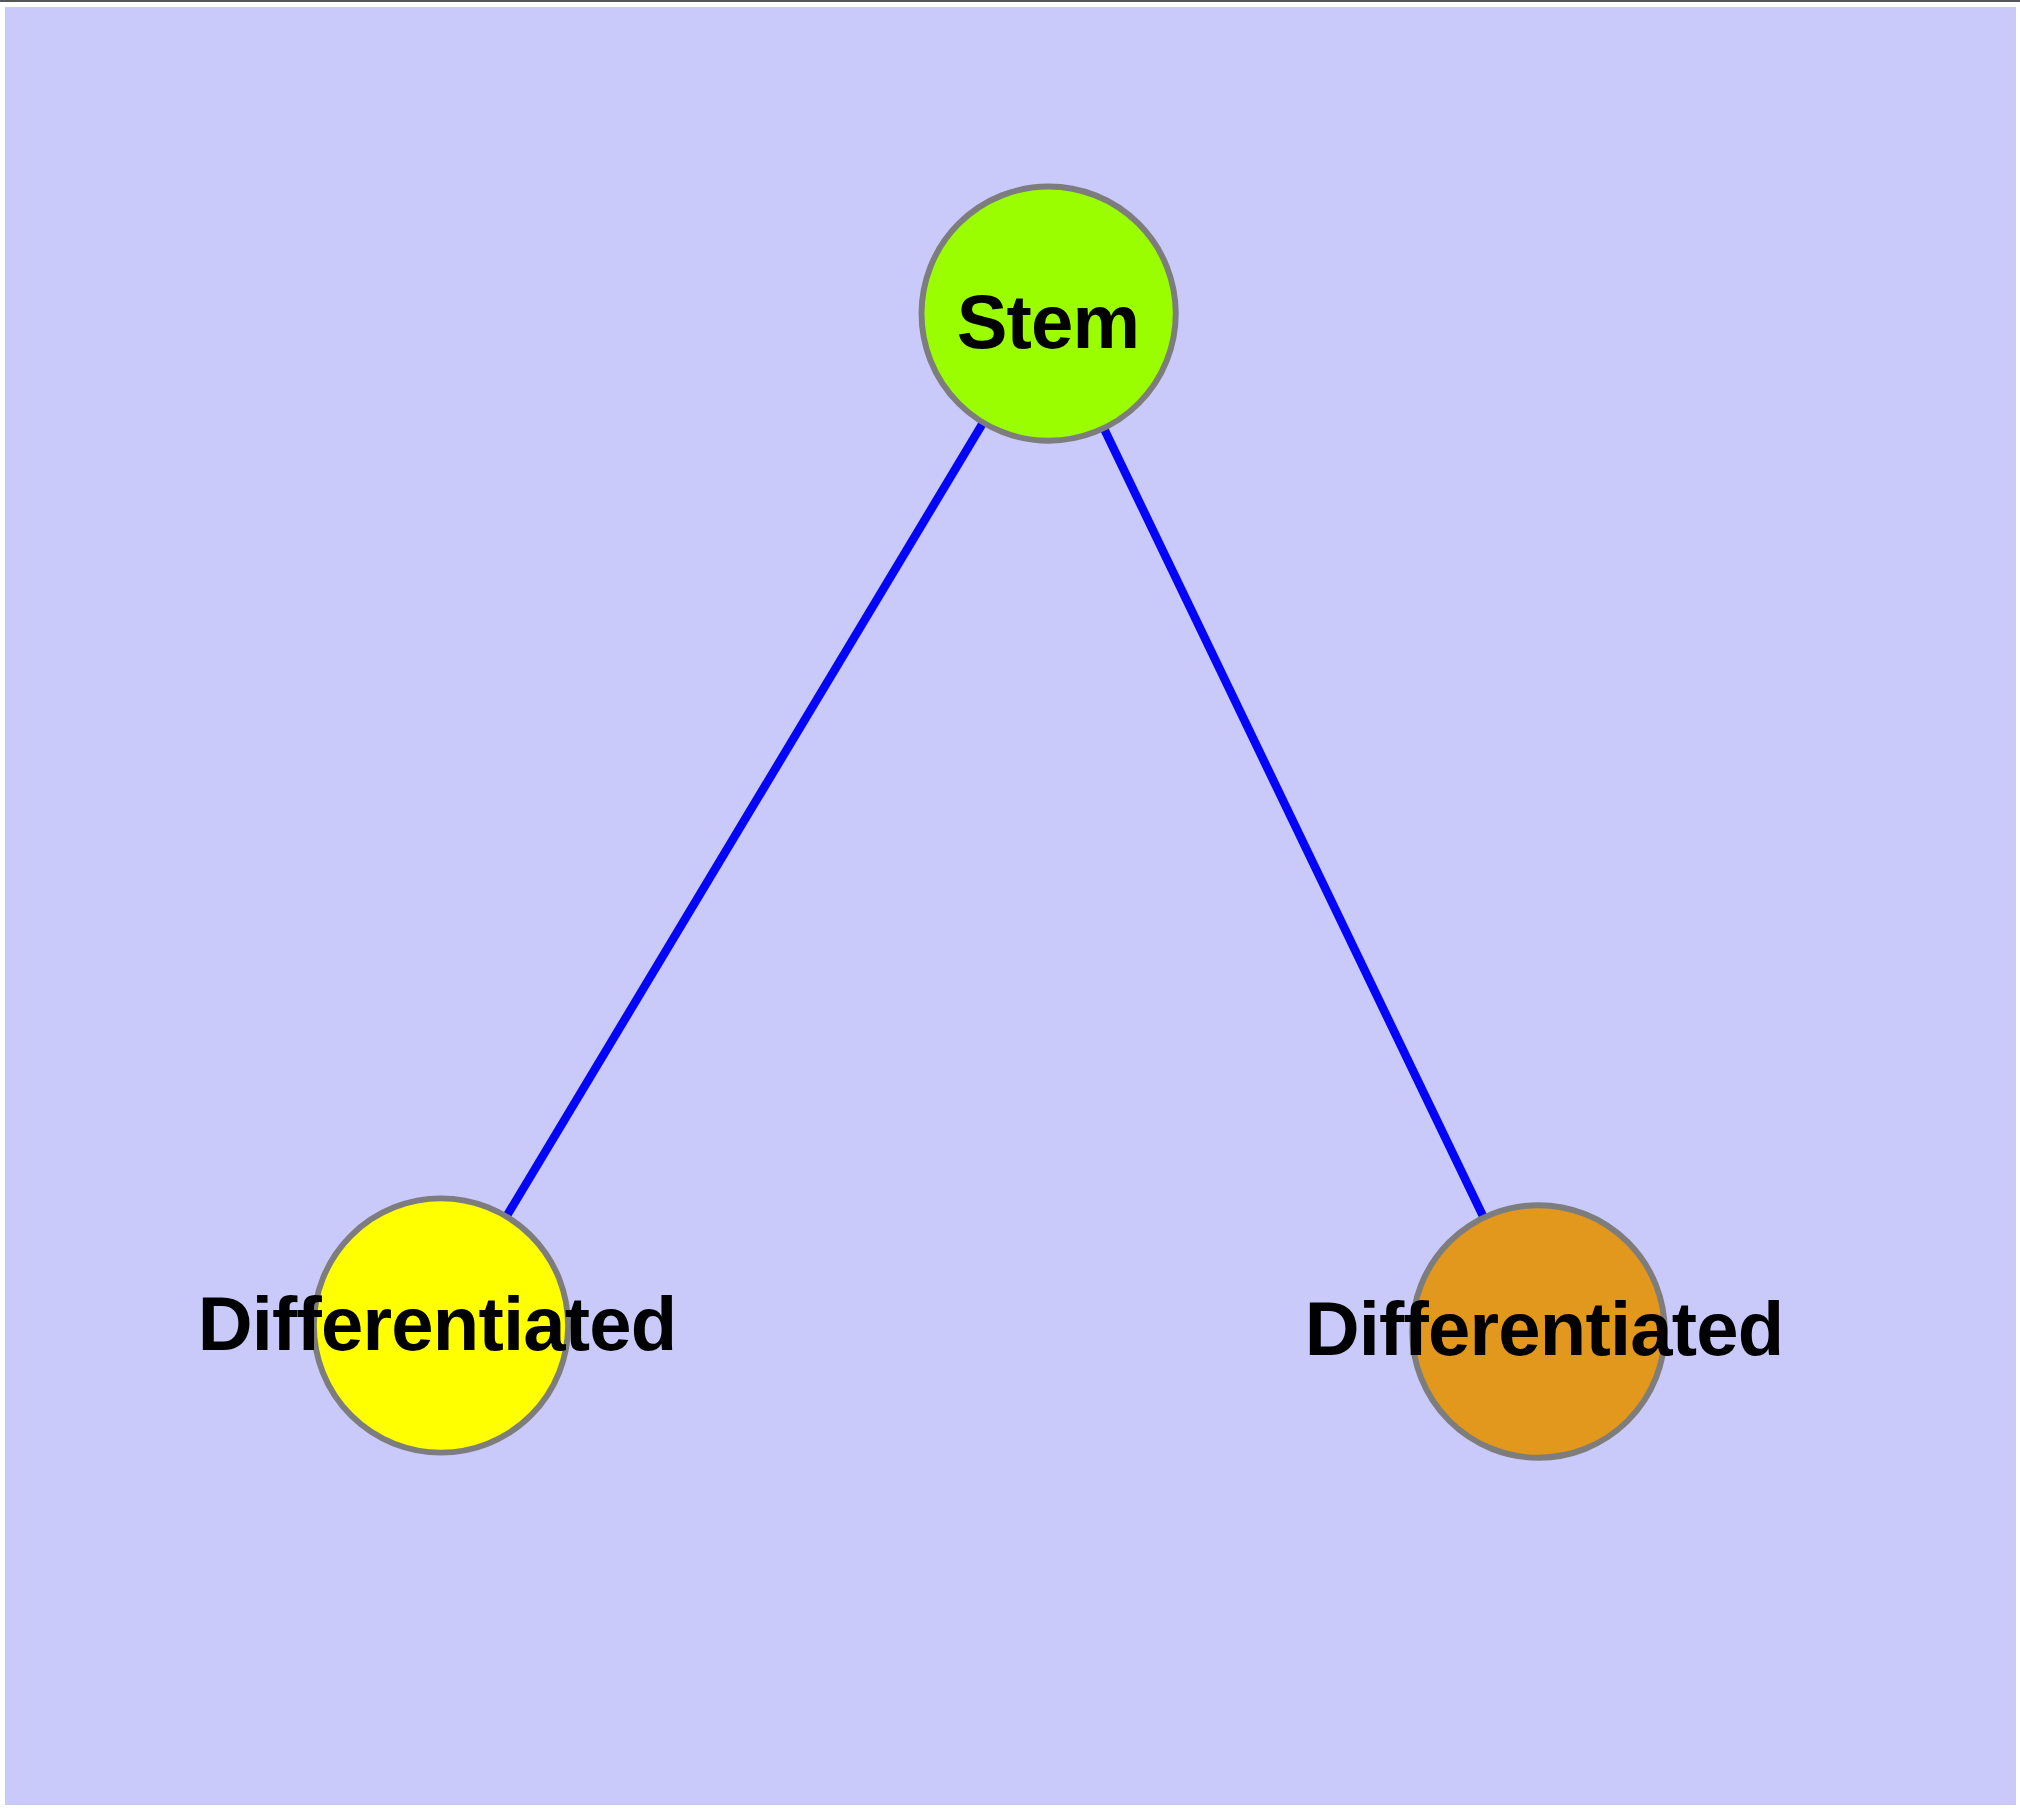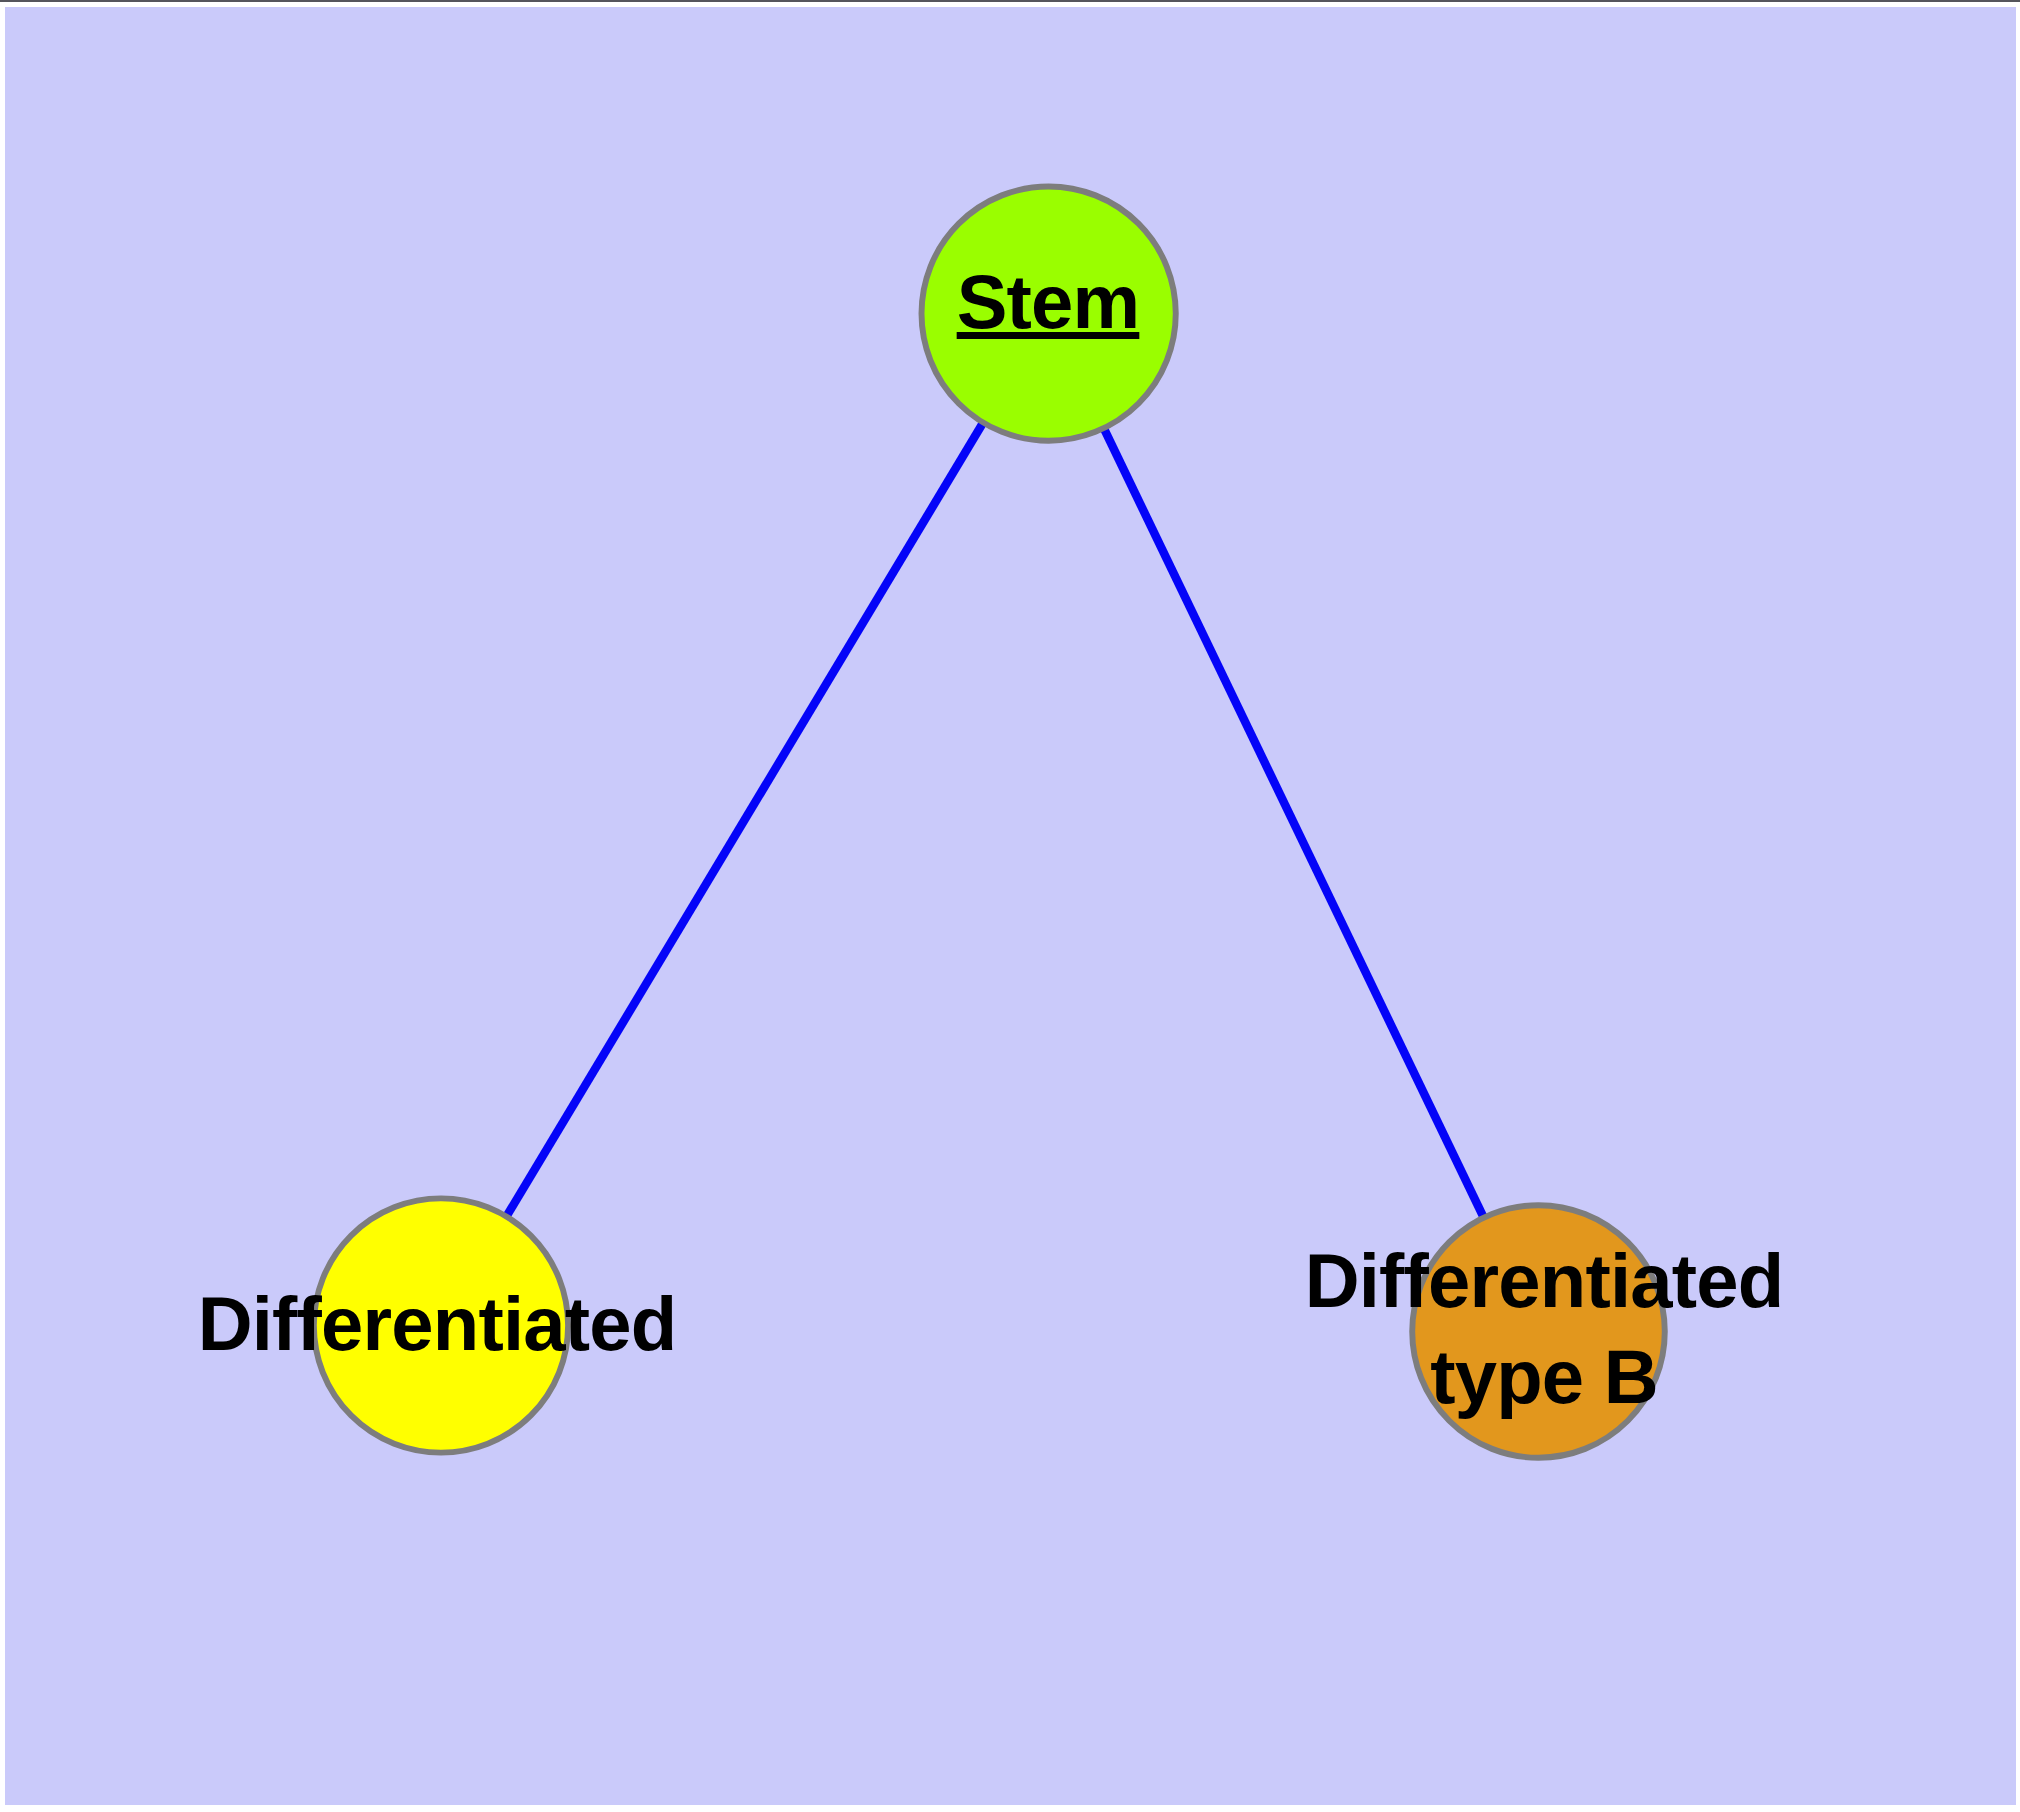--- a/index.html
+++ b/index.html
@@ -69,28 +69,27 @@
   <svg class="graph-svg" viewBox="0 0 2384 2138" xmlns="http://www.w3.org/2000/svg">
 
     <line x1="1237" y1="370" x2="520" y2="1564" stroke-width="10" stroke="#0404f8"></line>
     <line x1="1237" y1="370" x2="1815" y2="1571" stroke-width="10" stroke="#0404f8"></line>
 
     <circle cx="1237" cy="370" r="150" stroke="#7d7d7d" stroke-width="7" fill="#9afe00"></circle>
     <circle cx="520" cy="1564" r="150" stroke="#7d7d7d" stroke-width="7" fill="#ffff00"></circle>
     <circle cx="1815" cy="1571" r="149" stroke="#7d7d7d" stroke-width="7" fill="#e2971d"></circle>
   </svg>
 
-  <div class="node-label" style="left:1048px; top:302px;text-decoration:underline;">
+  <div class="node-label" style="left:1048px; top:322px;">
     <span class="line">Stem</span>
 
   </div>
 
   <div class="node-label" style="left:437px; top:1324px;">
     <span class="line">Differentiated</span>
   </div>
 
   <div class="node-label" style="left:1544px; top:1329px;">
     <span class="line">Differentiated</span>
-    <span class="line">type B</span>
   </div>
 
 </div>
 
 
 </body></html>

